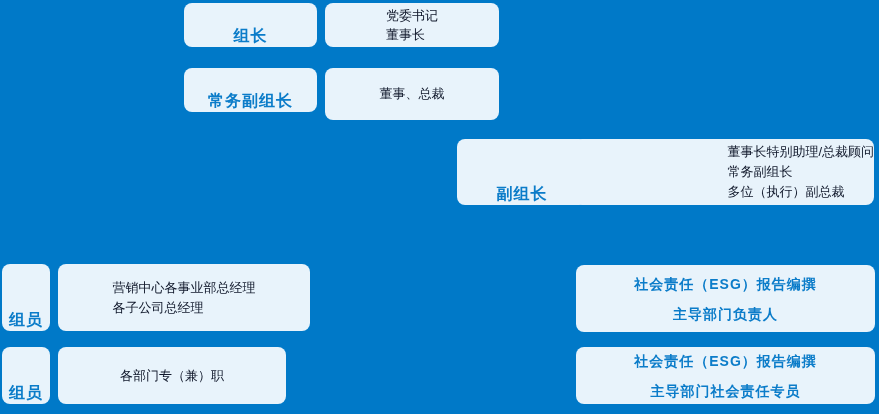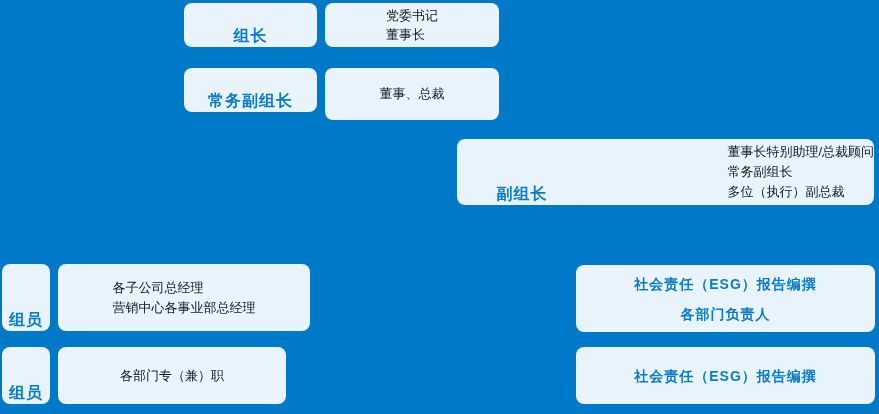--- a/index.html
+++ b/index.html
@@ -94,34 +94,35 @@
       <div class="line">常务副组长</div>
       <div class="line">多位（执行）副总裁</div>
     </div>
   </div>
 
   <div class="box label-box r4-label">
     <span>组员</span>
   </div>
   <div class="box detail-box r4-detail">
     <div class="detail-lines">
+      <div class="line">营销中心各事业部总经理</div>
       <div class="line">各子公司总经理</div>
-      <div class="line">营销中心各事业部总经理</div>
     </div>
   </div>
   <div class="box esg-box r4-right">
     <div class="line">社会责任（ESG）报告编撰</div>
-    <div class="line">各部门负责人</div>
+    <div class="line">主导部门负责人</div>
   </div>
 
   <div class="box label-box r5-label">
     <span>组员</span>
   </div>
   <div class="box detail-box r5-detail">
     <div class="detail-lines">
       <div class="line">各部门专（兼）职</div>
     </div>
   </div>
   <div class="box esg-box r5-right">
     <div class="line">社会责任（ESG）报告编撰</div>
+    <div class="line">主导部门社会责任专员</div>
   </div>
 
 </div>
 
 </body></html>

